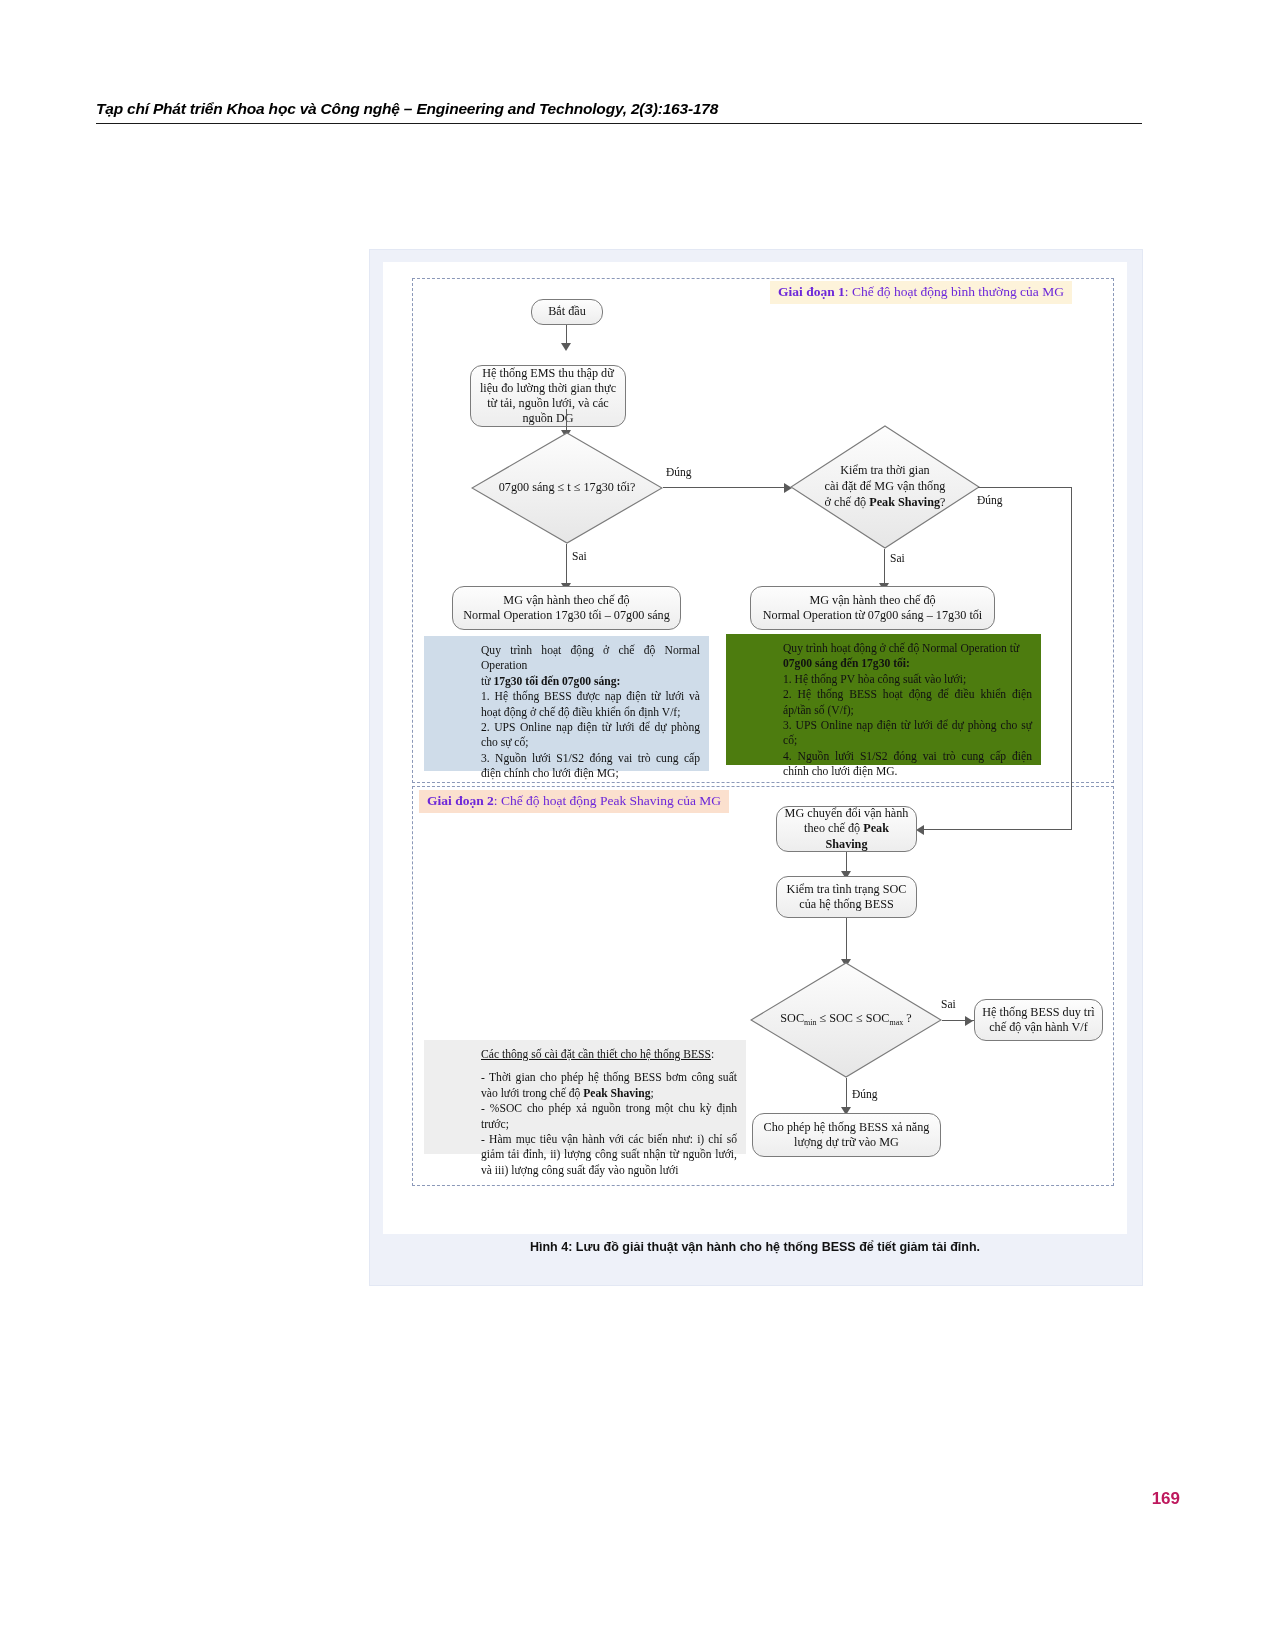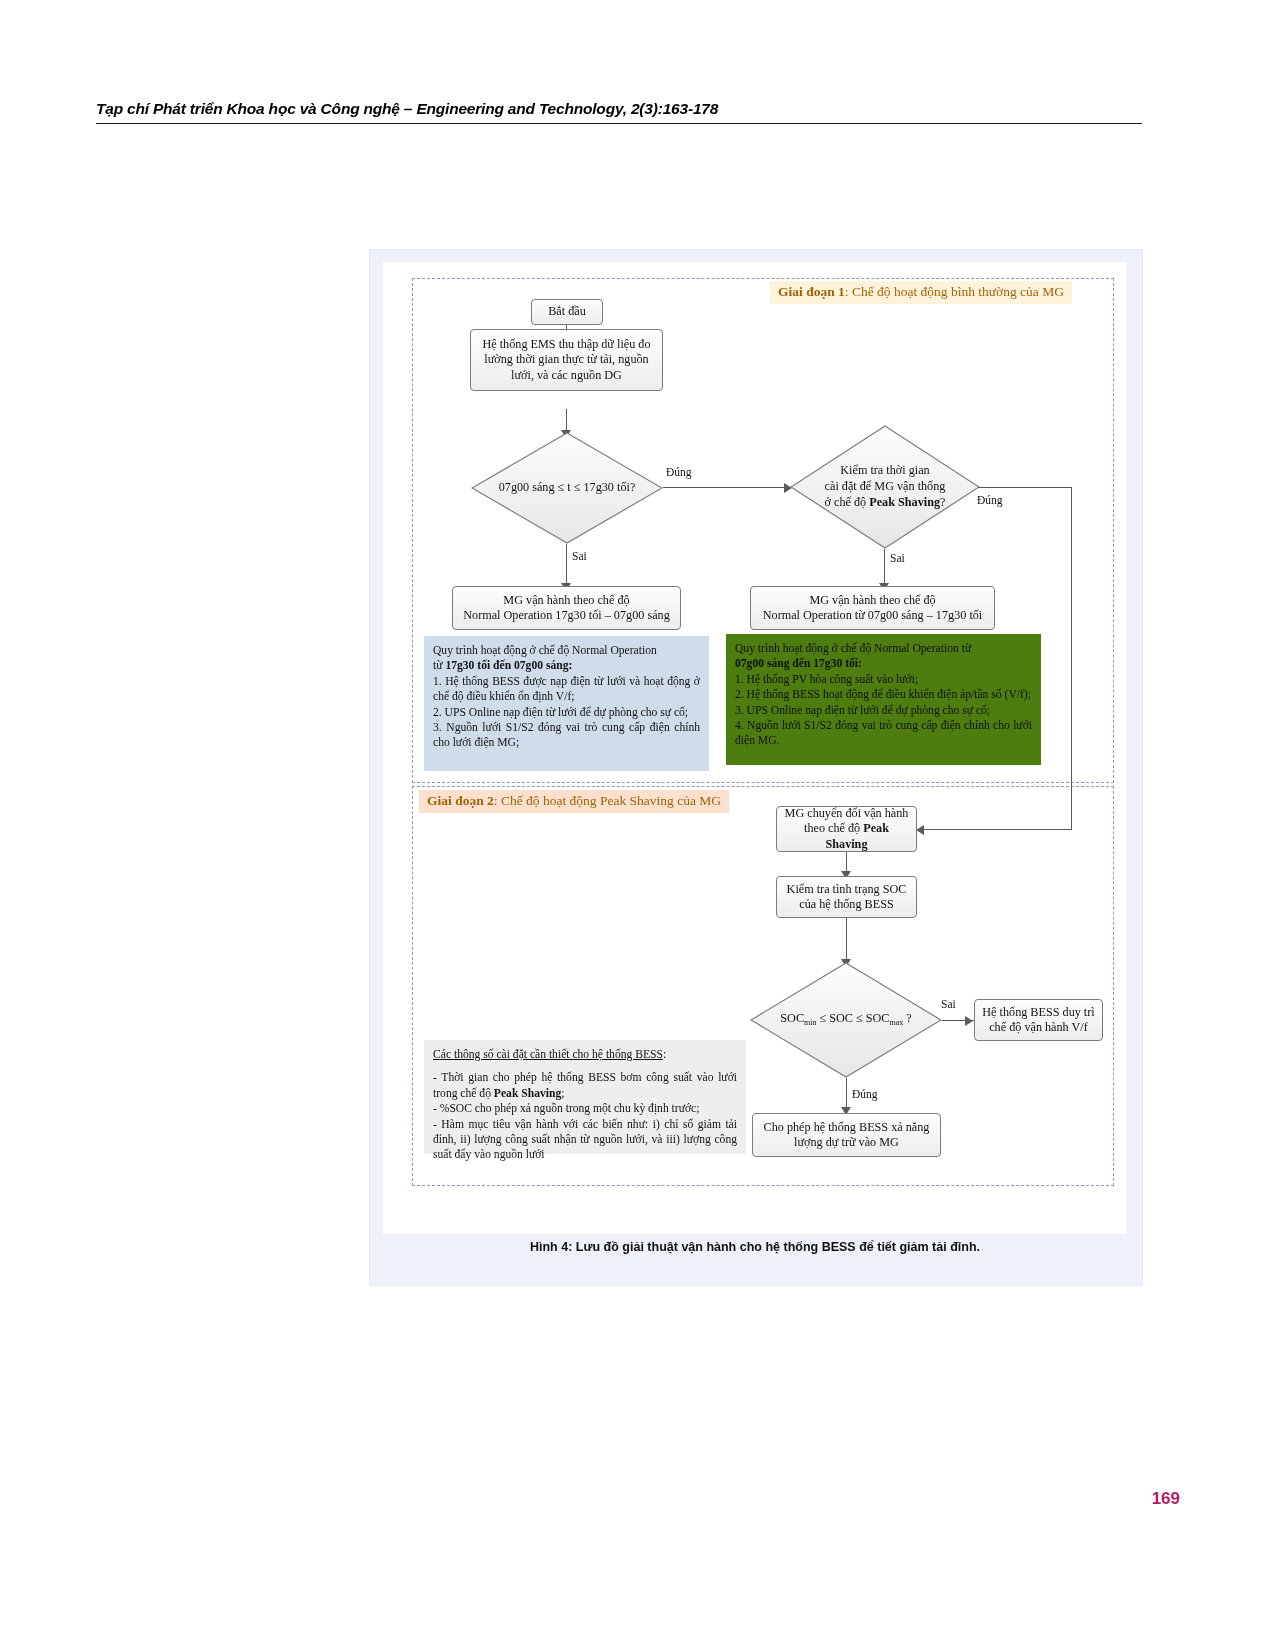--- a/index.html
+++ b/index.html
@@ -42,35 +42,35 @@
     background:#ffffff;
   }
   
   .phase-box{
     position:absolute;border:1px dashed #8b98b8;background:transparent;
   }
   #phase1-box{left:412px;top:278px;width:700px;height:503px;}
   #phase2-box{left:412px;top:786px;width:700px;height:398px;}
   .phase-banner{
     position:absolute;padding:3px 8px 4px 8px;
-    font-size:13.5px;color:#a16207;white-space:nowrap;
+    font-size:13.5px;color:#6d28d9;white-space:nowrap;
   }
   #phase1-banner{left:770px;top:281px;background:#fdf3da;}
   #phase2-banner{left:419px;top:790px;background:#fbe0ce;}
   .phase-banner b{font-weight:bold;}
   
   .node{
     position:absolute;box-sizing:border-box;
     display:flex;align-items:center;justify-content:center;
     text-align:center;color:#111;
     background:linear-gradient(180deg,#fdfdfd 0%,#ededed 100%);
     border:1.1px solid #7b7b7b;
     font-size:12.2px;line-height:1.25;
   }
-  .node.round{border-radius:4px;}
+  .node.round{border-radius:12px;}
   .node .inner{padding:2px 6px;}
   .node b{font-weight:bold;}
   
   .diamond-wrap{position:absolute;}
   .diamond-shape{
     position:absolute;left:0;top:0;width:100%;height:100%;
   }
   .diamond-label{
     position:absolute;left:0;top:0;width:100%;height:100%;
     display:flex;align-items:center;justify-content:center;
@@ -92,21 +92,21 @@
   .note-panel{
     position:absolute;box-sizing:border-box;
     padding:7px 9px 7px 9px;
     font-size:11.6px;line-height:1.33;color:#111;text-align:justify;
   }
   .note-panel b{font-weight:bold;}
   .note-panel .u{text-decoration:underline;}
   #note-left{left:424px;top:636px;width:285px;height:135px;background:#cfdce9;}
   #note-right{left:726px;top:634px;width:315px;height:131px;background:#4d7c0f;}
   #note-params{left:424px;top:1040px;width:322px;height:114px;background:#eeeeee;}
-  .np-line{display:block;}
+  .np-line{display:block;margin-left:48px;}
   .np-gap{display:block;height:8px;}
 </style>
 </head>
 <body>
 
 <div id="page-header">
   <div class="hdr-text">Tạp chí Phát triển Khoa học và Công nghệ – Engineering and Technology, 2(3):163-178</div>
   <div class="hdr-rule"></div>
 </div>
 <div id="page-number">169</div>
@@ -123,21 +123,21 @@
 <div class="phase-banner" id="phase2-banner">
   <b>Giai đoạn 2</b><span>: </span><span>Chế độ hoạt động Peak Shaving của MG</span>
 </div>
 
 <div class="node round" style="left:531px;top:299px;width:72px;height:26px;">
   <span class="inner">Bắt đầu</span>
 </div>
 <div class="ln v" style="left:566px;top:325px;height:20px;"></div>
 <div class="arrow-d" style="left:561px;top:343px;"></div>
 
-<div class="node round" style="left:470px;top:329px;width:193px;height:62px;">
+<div class="node round" style="left:470px;top:365px;width:156px;height:62px;">
   <span class="inner">Hệ thống EMS thu thập dữ liệu đo lường thời gian thực từ tải, nguồn lưới, và các nguồn DG</span>
 </div>
 <div class="ln v" style="left:566px;top:409px;height:24px;"></div>
 <div class="arrow-d" style="left:561px;top:430px;"></div>
 
 <div class="diamond-wrap" style="left:471px;top:432px;width:192px;height:112px;">
   <svg class="diamond-shape" viewBox="0 0 192 112" preserveAspectRatio="none">
     <defs>
         <linearGradient id="gd1" x1="0" y1="0" x2="0" y2="1">
       <stop offset="0%" stop-color="#fdfdfd"></stop>

